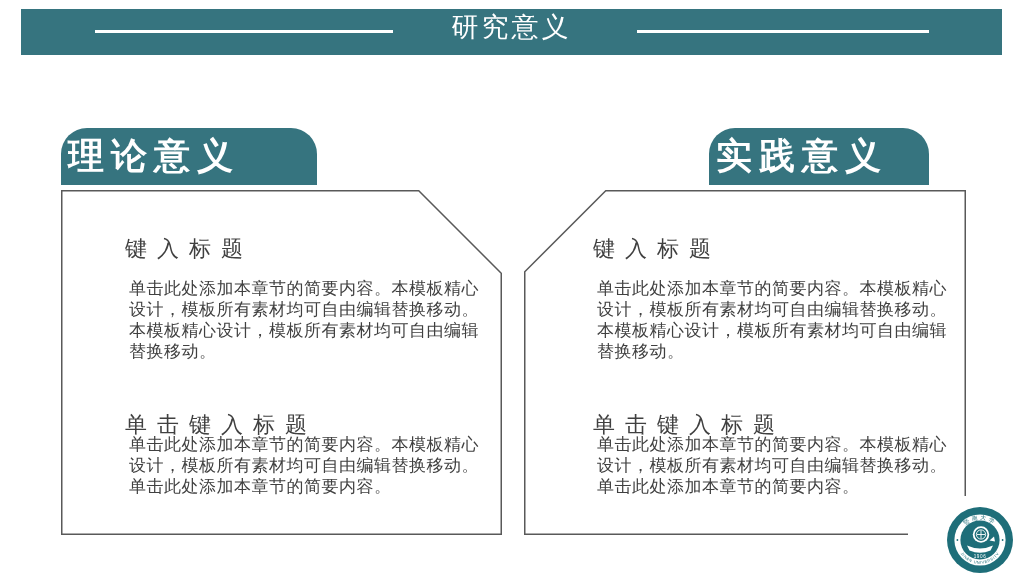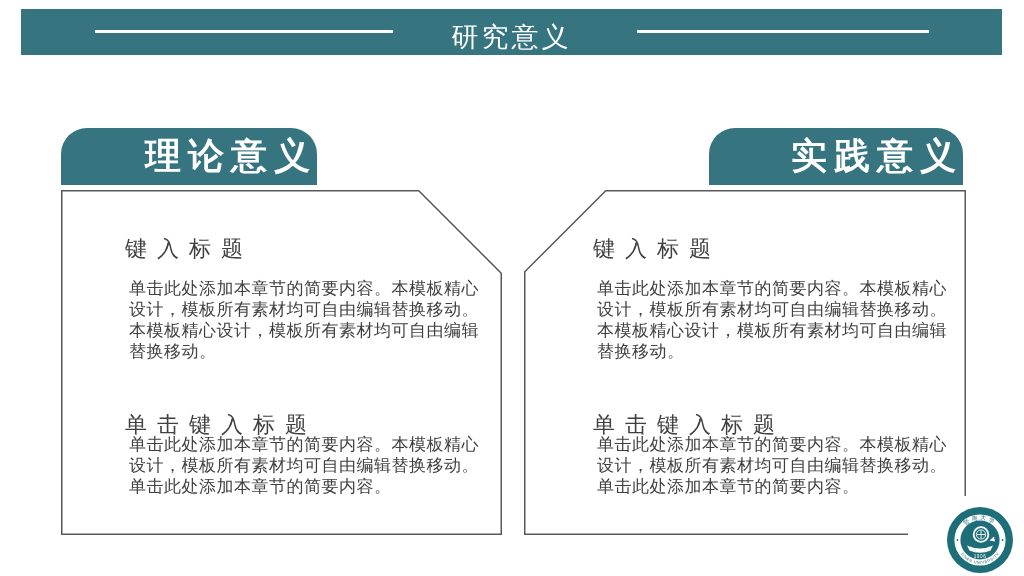--- a/index.html
+++ b/index.html
@@ -5,37 +5,37 @@
   html,body { margin:0; padding:0; background:#e8e8e8; }
   .slide {
     position:relative; width:1024px; height:576px; background:#ffffff;
     font-family:"Liberation Sans","DejaVu Sans",sans-serif; overflow:hidden;
     margin:0 auto;
   }
 
   
   .title-bar {
     position:absolute; left:21px; top:9px; width:981px; height:46px;
-    background:#36747F; display:flex; align-items:flex-end; justify-content:center;
+    background:#36747F; display:flex; align-items:flex-start; justify-content:center;
   }
   .slide-title { color:#ffffff; font-size:27px; letter-spacing:3px; }
   .deco { position:absolute; top:21px; height:3px; background:#ffffff; }
   .deco.l { left:74px;  width:298px; }
   .deco.r { left:616px; width:292px; }
 
   
   .tab {
     position:absolute; top:128px; height:57px; background:#36747F;
     border-radius:26px 26px 0 0; color:#ffffff;
-    display:flex; align-items:center; justify-content:flex-end;
+    display:flex; align-items:center; justify-content:flex-start;
     font-size:36px; font-weight:bold; letter-spacing:7px; padding-left:7px;
     box-sizing:border-box;
   }
   .tab.left  { left:61px;  width:256px; }
-  .tab.right { left:709px; width:254px; }
+  .tab.right { left:709px; width:220px; }
 
   
   .box-svg { position:absolute; top:190px; }
   .box-svg.left  { left:61px;  }
   .box-svg.right { left:524px; }
 
   
   .content { position:absolute; top:190px; width:370px; height:344px; }
   .content.left  { left:125px; }
   .content.right { left:593px; }

